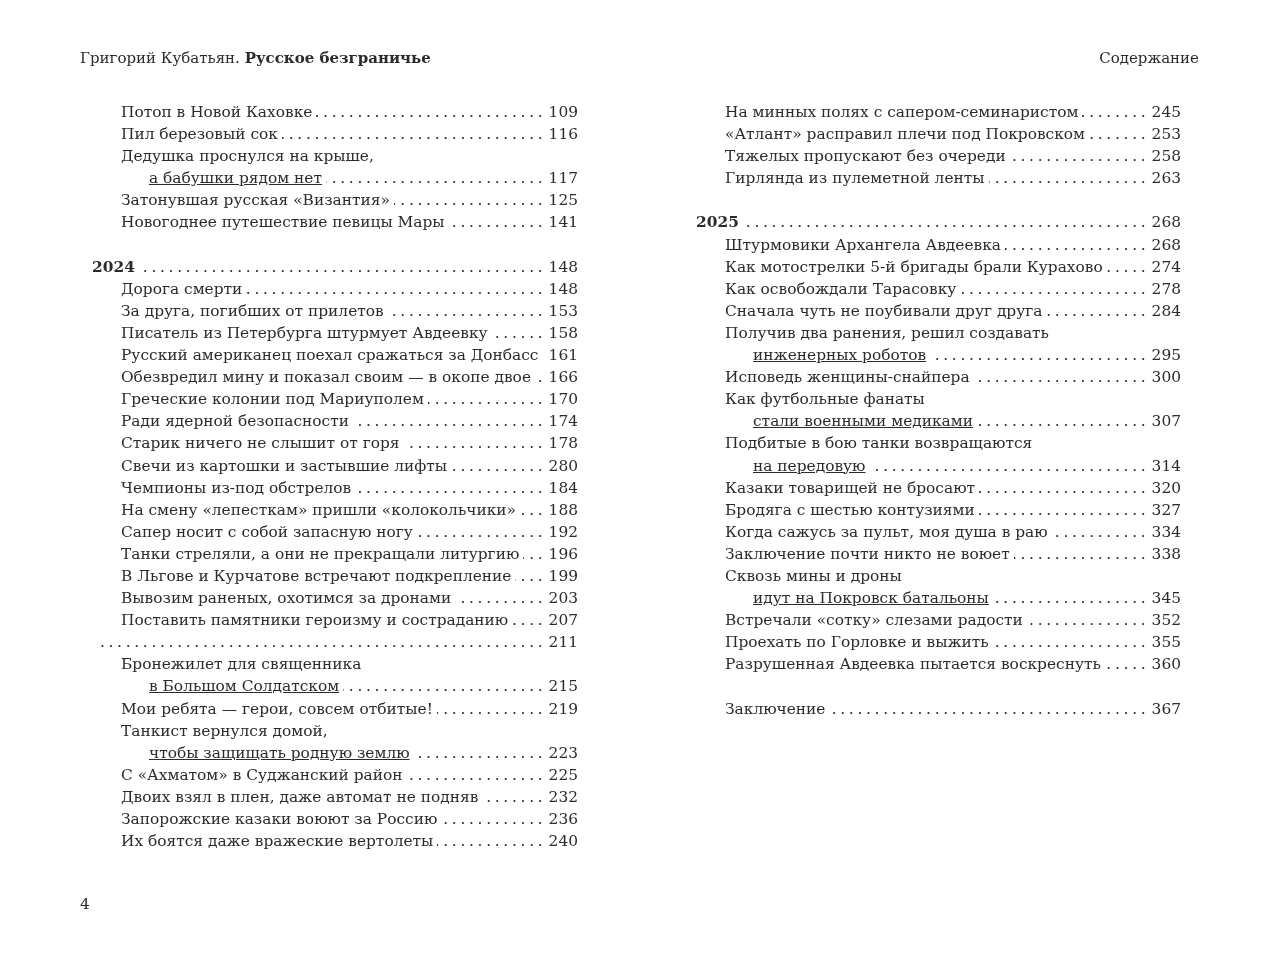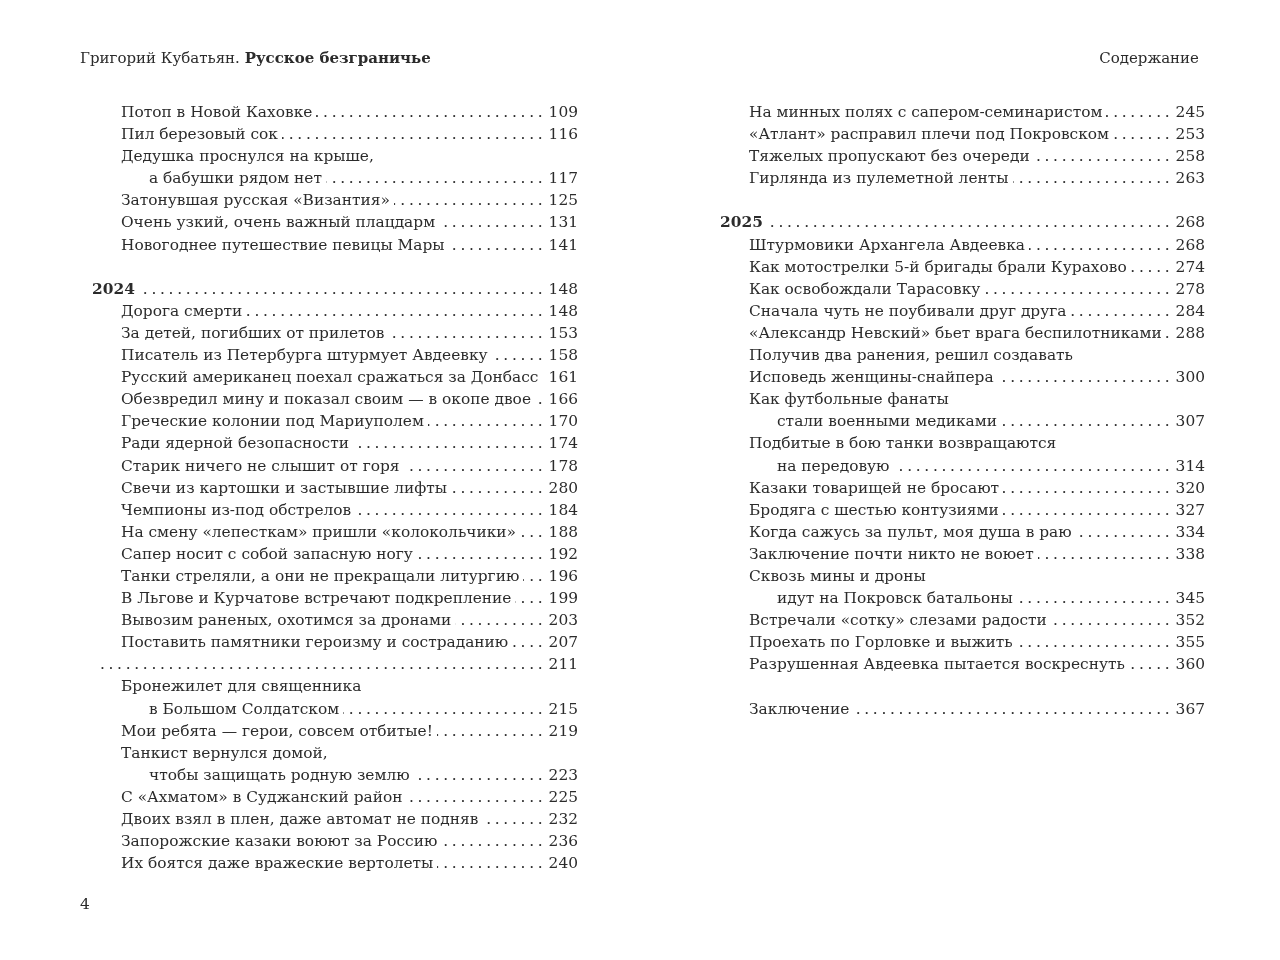--- a/index.html
+++ b/index.html
@@ -5,25 +5,25 @@
     html, body { margin: 0; padding: 0; background: #ffffff; }
     body { width: 1280px; height: 960px; position: relative; overflow: hidden;
       font-family: "DejaVu Serif", "Liberation Serif", serif; color: #2b2b2b; }
     .running-head { position: absolute; top: 48px; font-size: 15px; line-height: 20px;
       font-family: "DejaVu Serif", serif; }
     .rh-left { left: 80px; }
     .rh-left b { font-weight: bold; text-align: center; }
     .rh-right { right: 81px; }
     .col { position: absolute; top: 101px; }
     .col-left { left: 92px; width: 486px; }
-    .col-right { left: 720px; width: 485px; }
+    .col-right { left: 696px; width: 485px; }
     .row { display: flex; align-items: baseline; height: 22.1px; line-height: 22.1px;
       font-size: 15.4px; white-space: nowrap; }
     .row .t { padding-left: 29px; }
-    .row.cont .t { padding-left: 57px; }
+    .row.cont .t { padding-left: 57px; text-decoration: underline; }
     .row.year .t { padding-left: 0; font-weight: bold; }
     .row .dots { flex: 1; overflow: hidden; margin: 0 6px 0 4px; letter-spacing: 3.2px;
       color: #2b2b2b; }
     .row .dots::before { content: ". . . . . . . . . . . . . . . . . . . . . . . . . . . . . . . . . . . . . . . . . . . . . . . . . . . . . . . . . . . . . . . . . . . . . . . . . . . . . . . . . . . . . . . . . . . . . . . . . . . . . . . . . . . . . . . . . . . . . . . . . . . . . . . . . . . . . . . . . . . . . . ";
       letter-spacing: 0; word-spacing: -1.2px; }
     .row .dots { direction: rtl; text-align: left; }
     .row .p { min-width: 26px; text-align: center; }
     .gap { height: 22.1px; }
     .folio { position: absolute; left: 80px; top: 895px; font-size: 15.4px; }
   </style>
@@ -51,42 +51,37 @@
       <span class="t">а бабушки рядом нет</span>
       <span class="dots"></span>
       <span class="p">117</span>
     </div>
     <div class="row">
       <span class="t">Затонувшая русская «Византия»</span>
       <span class="dots"></span>
       <span class="p">125</span>
     </div>
     <div class="row">
-      <span class="t">Очень узкий, очень важный плацдарм</span>
-      <span class="dots"></span>
-      <span class="p">131</span>
-    </div>
-    <div class="row">
       <span class="t">Новогоднее путешествие певицы Мары</span>
       <span class="dots"></span>
       <span class="p">141</span>
     </div>
     <div class="gap"></div>
     <div class="row year">
       <span class="t">2024</span>
       <span class="dots"></span>
       <span class="p">148</span>
     </div>
     <div class="row">
       <span class="t">Дорога смерти</span>
       <span class="dots"></span>
       <span class="p">148</span>
     </div>
     <div class="row">
-      <span class="t">За детей, погибших от прилетов</span>
+      <span class="t">За друга, погибших от прилетов</span>
       <span class="dots"></span>
       <span class="p">153</span>
     </div>
     <div class="row">
       <span class="t">Писатель из Петербурга штурмует Авдеевку</span>
       <span class="dots"></span>
       <span class="p">158</span>
     </div>
     <div class="row">
       <span class="t">Русский американец поехал сражаться за Донбасс</span>
@@ -240,26 +235,26 @@
       <span class="t">Как освобождали Тарасовку</span>
       <span class="dots"></span>
       <span class="p">278</span>
     </div>
     <div class="row">
       <span class="t">Сначала чуть не поубивали друг друга</span>
       <span class="dots"></span>
       <span class="p">284</span>
     </div>
     <div class="row">
-      <span class="t">«Александр Невский» бьет врага беспилотниками</span>
-      <span class="dots"></span>
-      <span class="p">288</span>
-    </div>
-    <div class="row">
       <span class="t">Получив два ранения, решил создавать</span>
+    </div>
+    <div class="row cont">
+      <span class="t">инженерных роботов</span>
+      <span class="dots"></span>
+      <span class="p">295</span>
     </div>
     <div class="row">
       <span class="t">Исповедь женщины-снайпера</span>
       <span class="dots"></span>
       <span class="p">300</span>
     </div>
     <div class="row">
       <span class="t">Как футбольные фанаты</span>
     </div>
     <div class="row cont">

